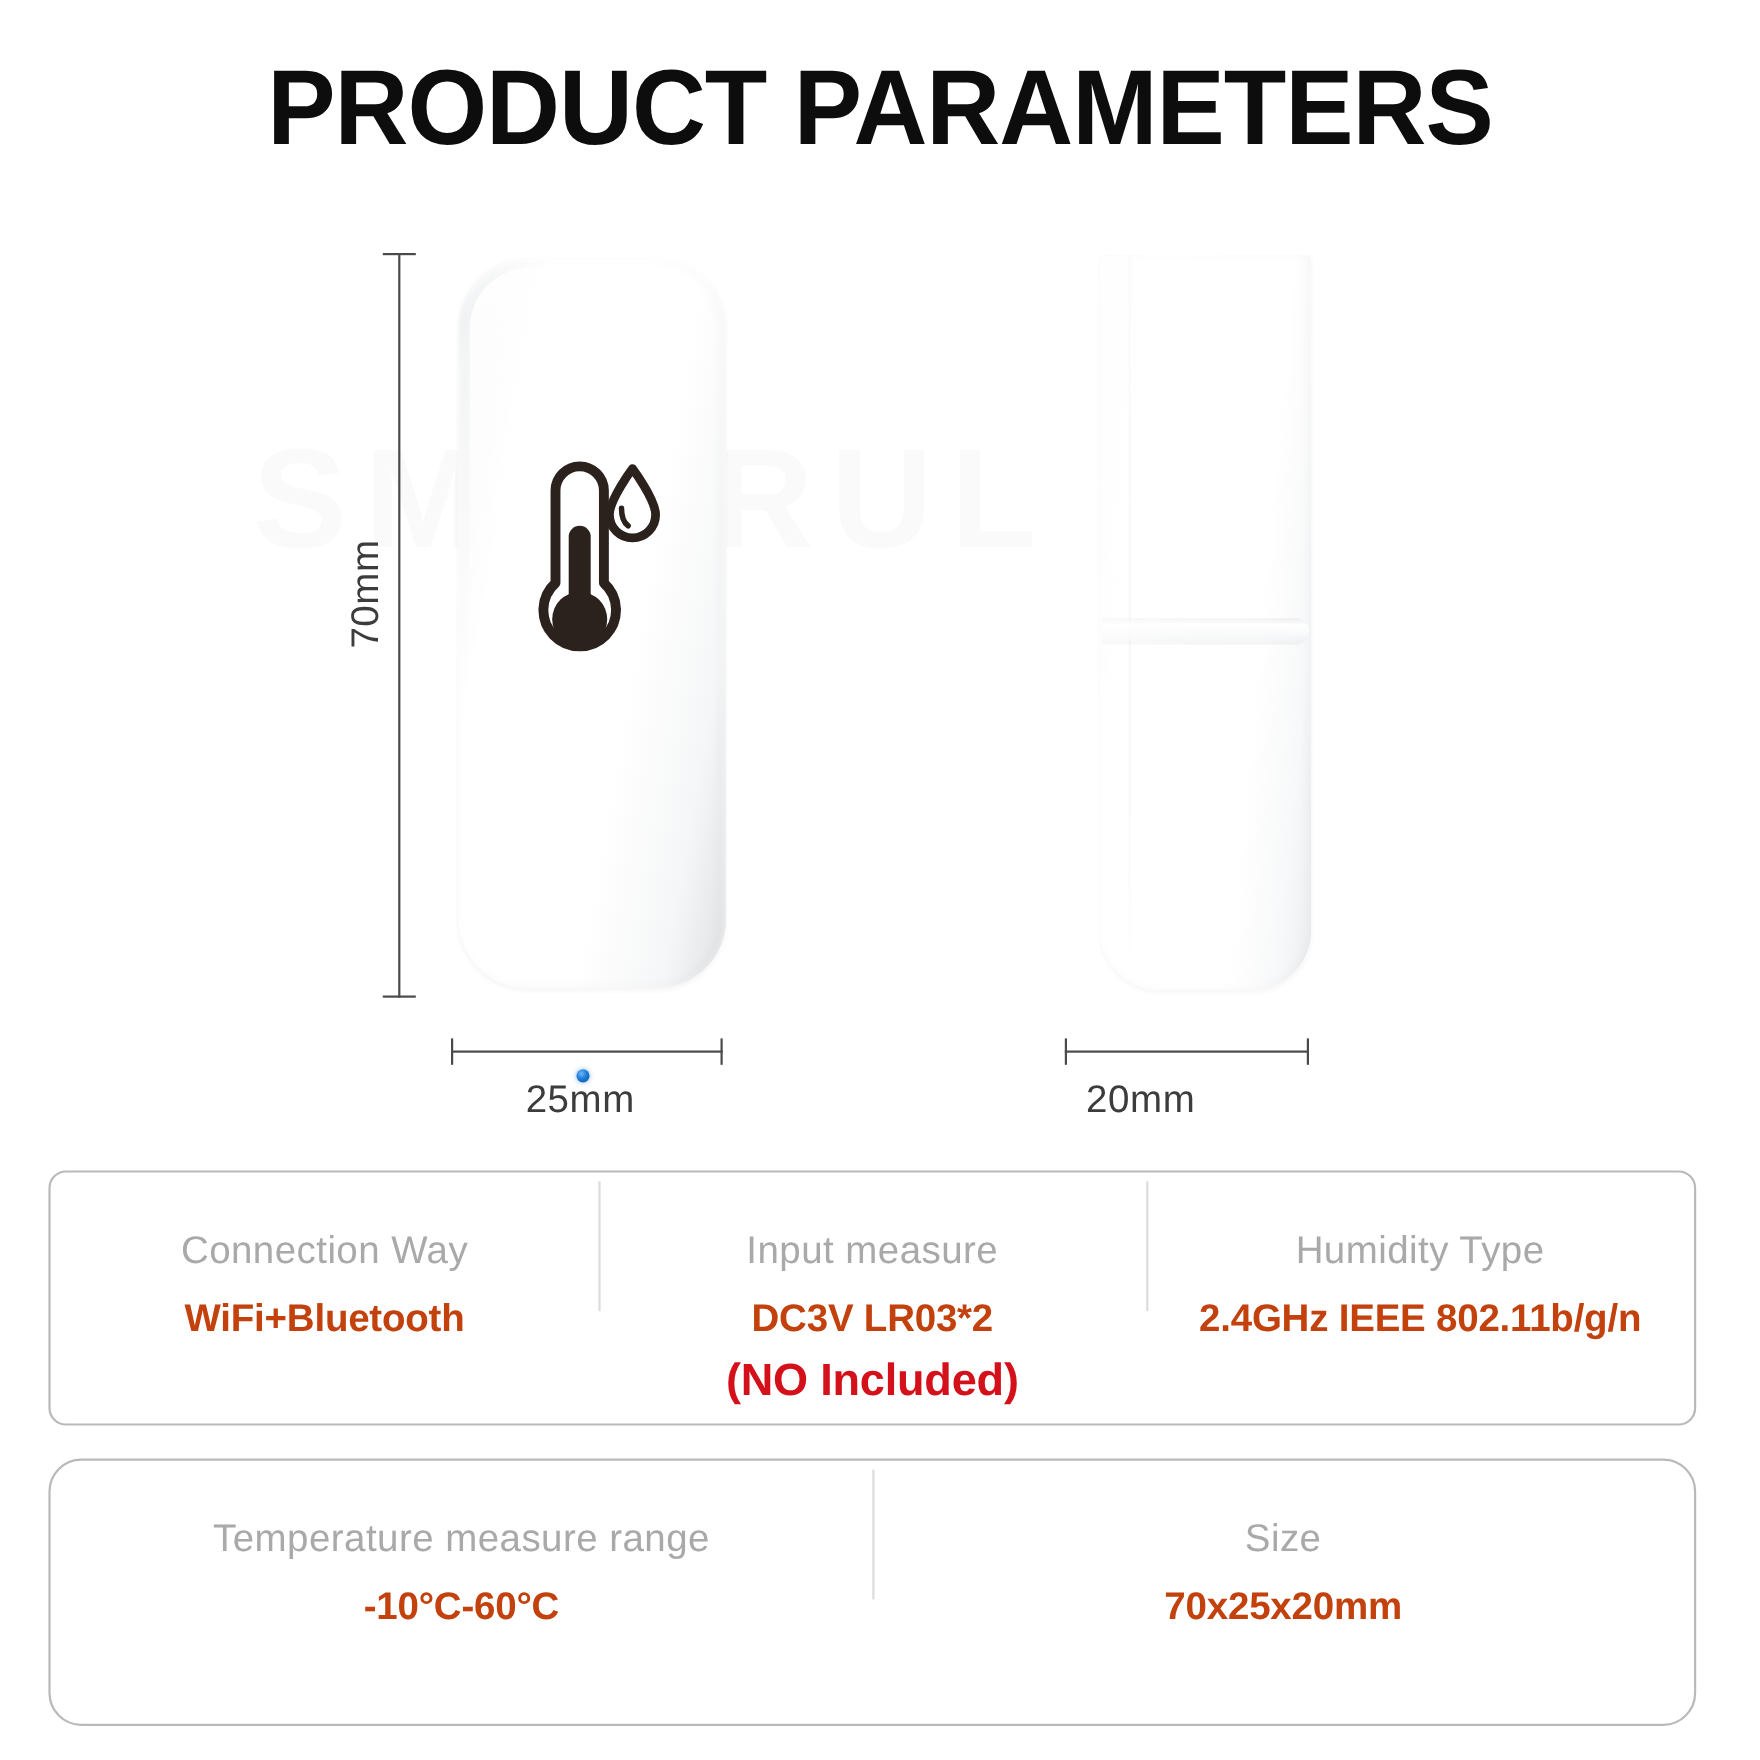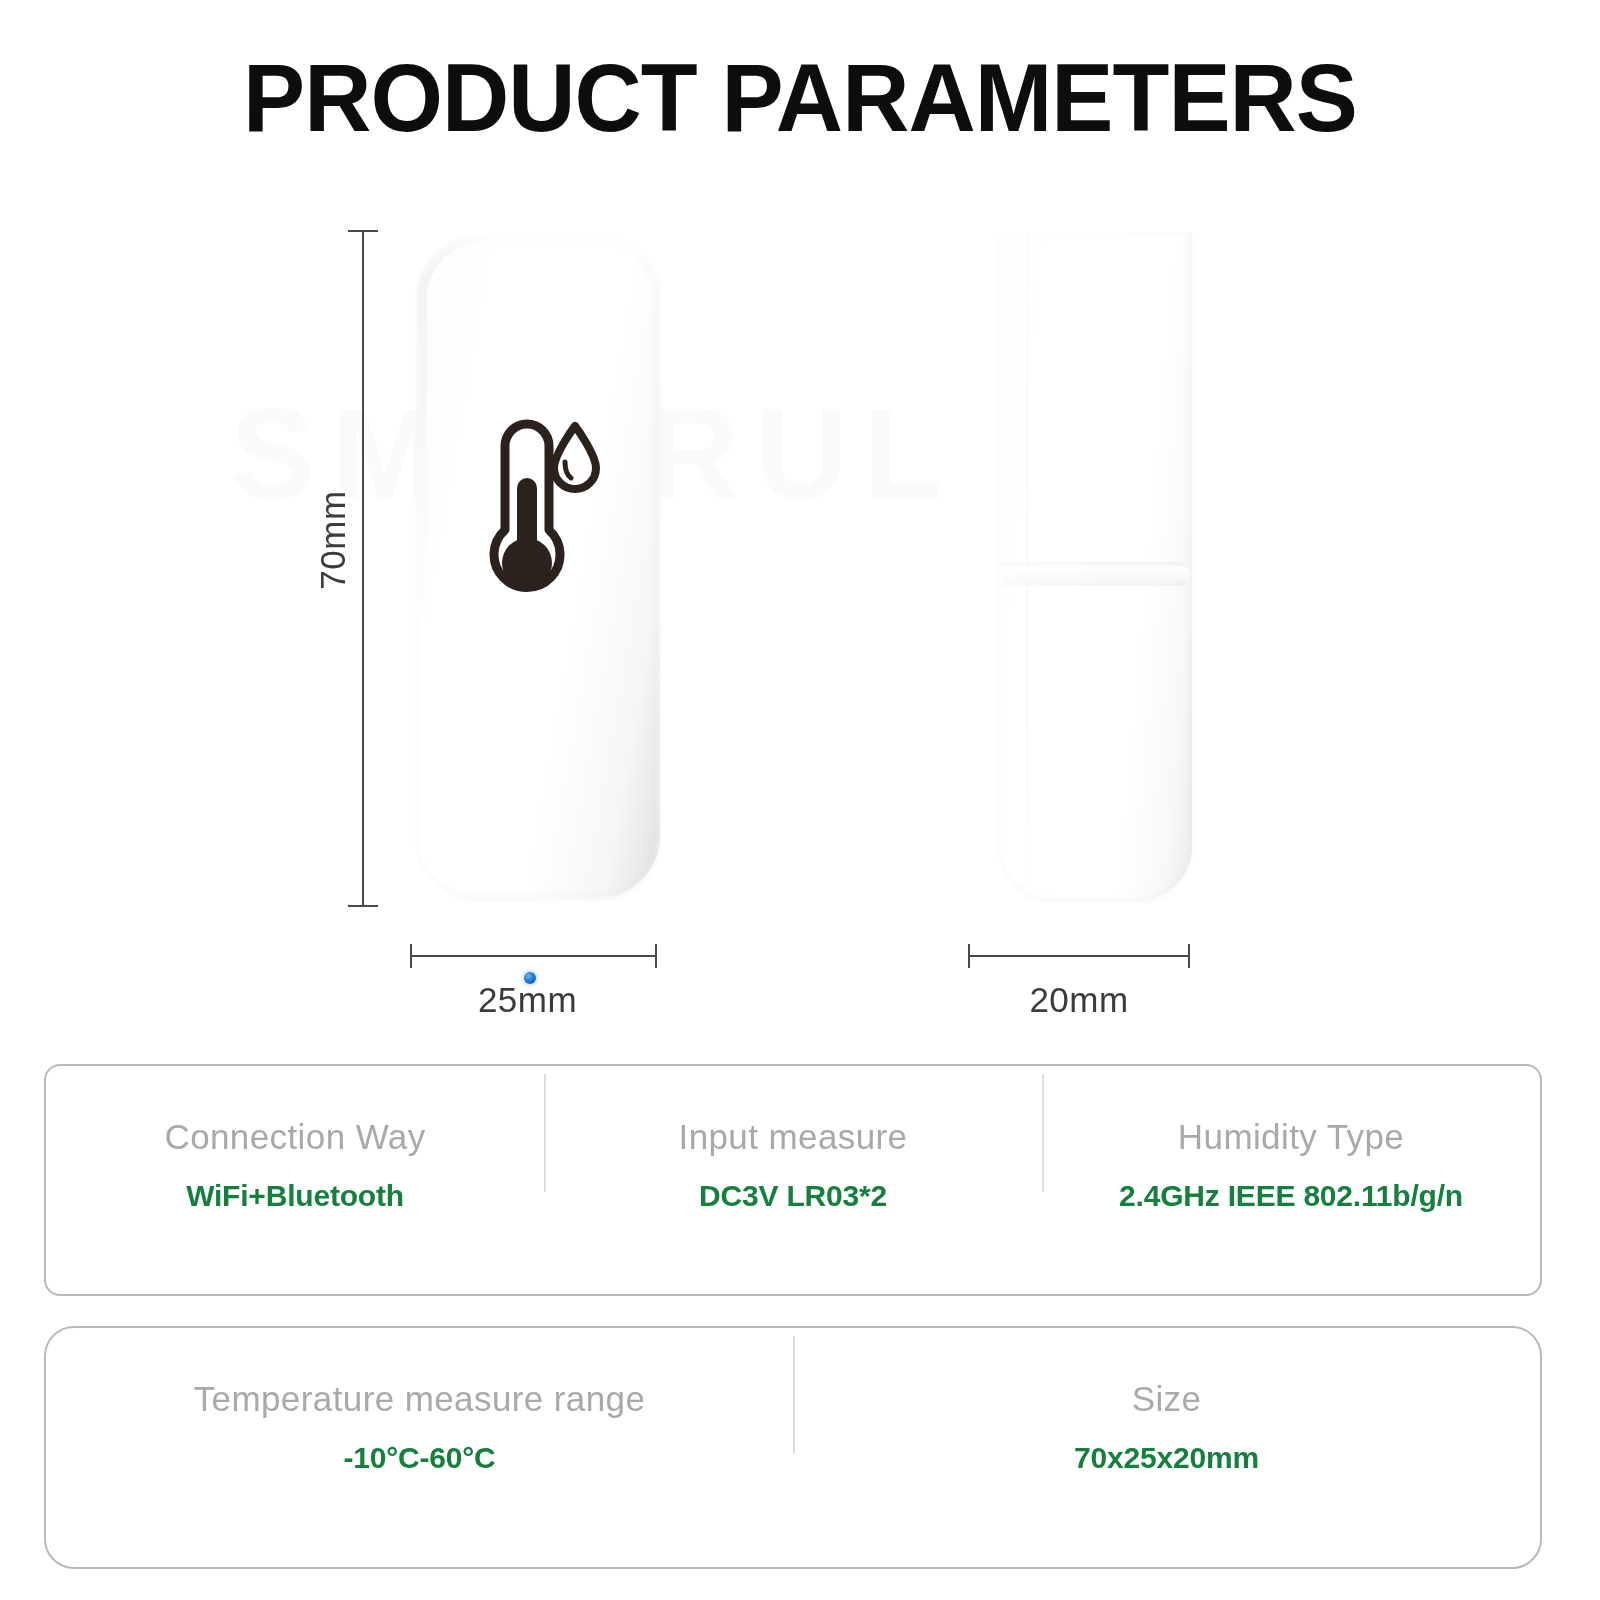--- a/index.html
+++ b/index.html
@@ -220,21 +220,21 @@
 
   .dim-h-label {
     position: absolute;
     top: 790px;
     font-size: 35px;
     color: #3c3c3c;
     letter-spacing: 0.5px;
     text-align: center;
   }
   .dim-h-label.front { left: 404px; width: 247px; }
-  .dim-h-label.side  { left: 968px; width: 222px; }
+  .dim-h-label.side  { left: 926px; width: 222px; }
 
   
   .spec-card {
     position: absolute;
     left: 44px;
     width: 1498px;
     border: 2px solid #b9b9b9;
     border-radius: 16px;
     background: #ffffff;
     z-index: 3;
@@ -269,23 +269,23 @@
     font-size: 35px;
     font-weight: 300;
     color: #a9a9a9;
     letter-spacing: 0.4px;
     line-height: 1.1;
     white-space: nowrap;
   }
 
   .spec-value {
     margin-top: 22px;
-    font-size: 30px;
+    font-size: 35px;
     font-weight: 700;
-    color: #15803d;
+    color: #c2410c;
     letter-spacing: -0.2px;
     line-height: 1.15;
     white-space: nowrap;
   }
 
   .spec-note {
     margin-top: 12px;
     font-size: 41px;
     font-weight: 700;
     color: #d4111b;
@@ -342,20 +342,21 @@
 
   <div class="spec-card one">
     <div class="spec-row">
       <div class="spec-col">
         <div class="spec-label">Connection Way</div>
         <div class="spec-value">WiFi+Bluetooth</div>
       </div>
       <div class="spec-col">
         <div class="spec-label">Input measure</div>
         <div class="spec-value">DC3V LR03*2</div>
+        <div class="spec-note">(NO Included)</div>
       </div>
       <div class="spec-col">
         <div class="spec-label">Humidity Type</div>
         <div class="spec-value">2.4GHz IEEE 802.11b/g/n</div>
       </div>
     </div>
   </div>
 
   <div class="spec-card two">
     <div class="spec-row">

